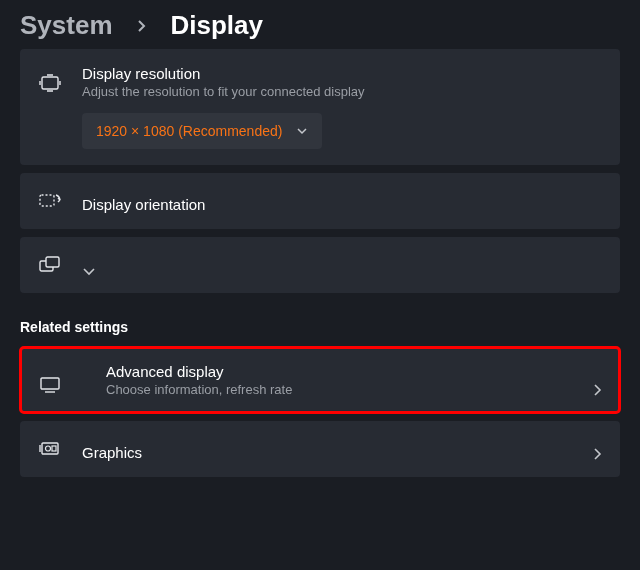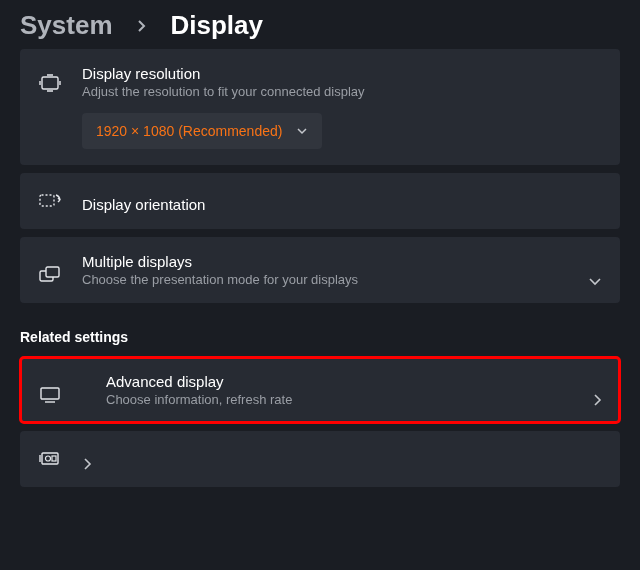--- a/index.html
+++ b/index.html
@@ -163,24 +163,20 @@
   </div>
 </div>
 
 <div class="card">
   <span class="card-icon">
     <svg width="22" height="18" viewBox="0 0 22 18">
       <rect x="1" y="5" width="13" height="10" rx="1.5" stroke="currentColor" stroke-width="1.4" fill="none"></rect>
       <rect x="7" y="1" width="13" height="10" rx="1.5" stroke="currentColor" stroke-width="1.4" fill="#272b33"></rect>
     </svg>
   </span>
-  <div class="card-body">
-    <span class="card-title">Multiple displays</span>
-    <span class="card-desc">Choose the presentation mode for your displays</span>
-  </div>
   <div class="right-control chev-icon">
     <svg width="14" height="10" viewBox="0 0 14 10">
         <path d="M2 2 L7 7 L12 2" stroke="currentColor" stroke-width="1.6" fill="none"></path>
       </svg>
   </div>
 </div>
 
 <div class="section-heading">Related settings</div>
 
 <div class="card highlighted">
@@ -203,18 +199,21 @@
 
 <div class="card">
   <span class="card-icon">
     <svg width="22" height="18" viewBox="0 0 22 18">
       <rect x="3" y="3" width="16" height="11" rx="1" stroke="currentColor" stroke-width="1.4" fill="none"></rect>
       <circle cx="9" cy="8.5" r="2.5" stroke="currentColor" stroke-width="1.2" fill="none"></circle>
       <rect x="13" y="6" width="4" height="5" stroke="currentColor" stroke-width="1.2" fill="none"></rect>
       <path d="M1 5 V12" stroke="currentColor" stroke-width="1.4"></path>
     </svg>
   </span>
+  <div class="card-body">
+    <span class="card-title">Graphics</span>
+  </div>
   <div class="right-control chev-icon">
     <svg width="10" height="14" viewBox="0 0 10 14">
         <path d="M3 2 L8 7 L3 12" stroke="currentColor" stroke-width="1.6" fill="none"></path>
       </svg>
   </div>
 </div>
 
 </body></html>

